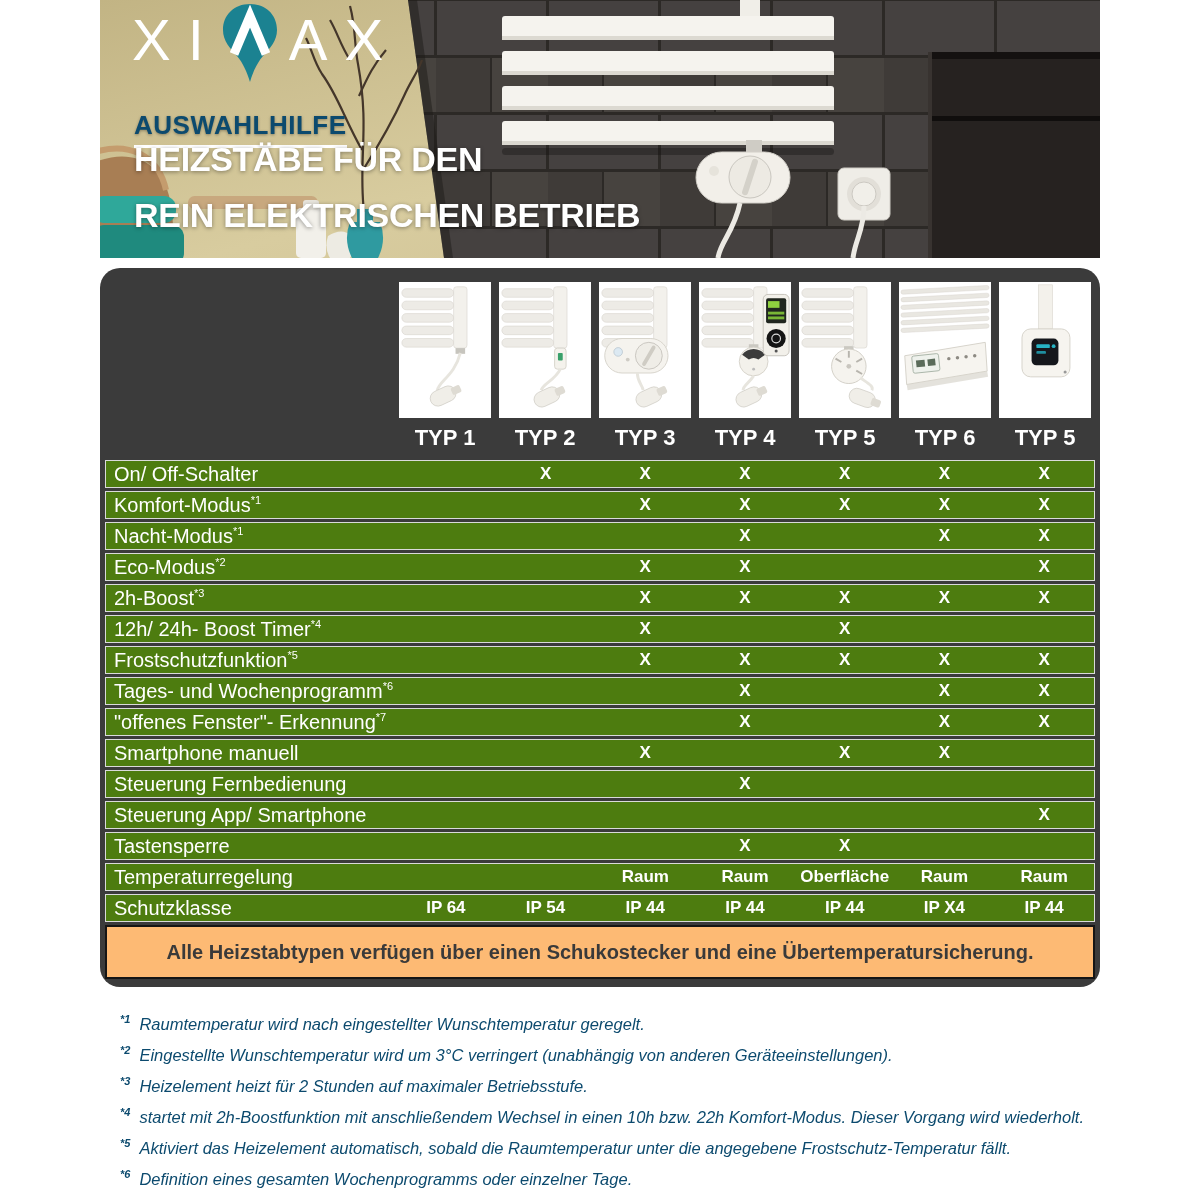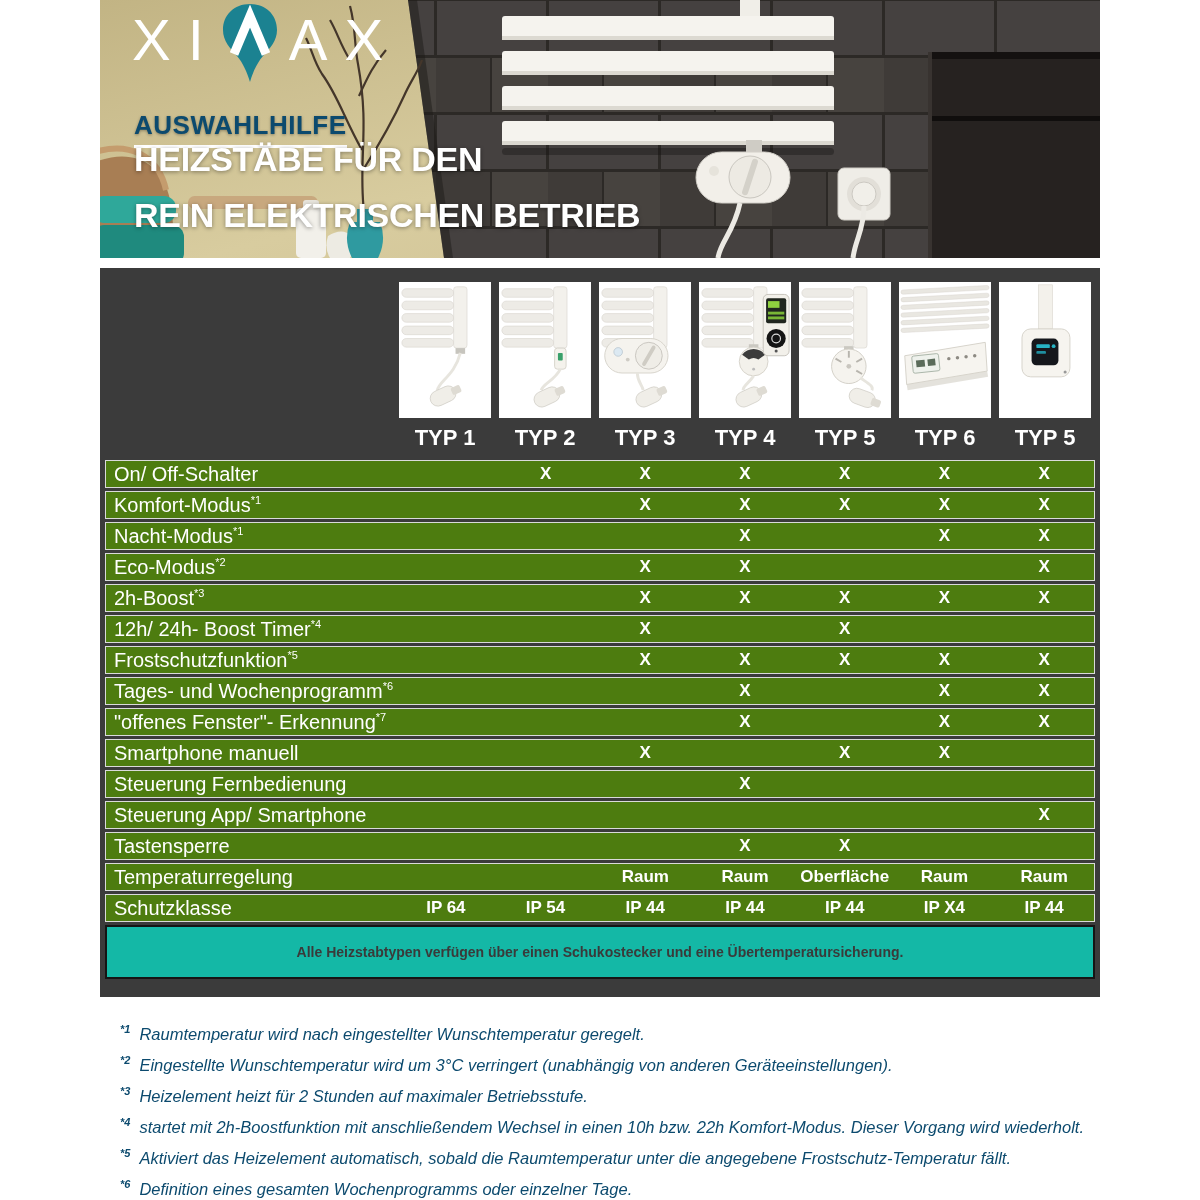--- a/index.html
+++ b/index.html
@@ -27,39 +27,40 @@
   .htitle {
     position:absolute; left:34px; color:#fff; font-size:34px; font-weight:bold;
     letter-spacing:-0.3px; text-shadow:0 1px 4px rgba(0,0,0,.4); white-space:nowrap;
   }
   .t1 { top:140px; } .t2 { top:196px; }
 
   
   .panel {
     width:1000px; box-sizing:border-box; margin-top:10px; background:#3b3b3b;
     padding:14px 5px 8px 5px;
+    border-radius:20px;
   }
   .pgrid { display:grid; grid-template-columns:290px repeat(7, 1fr); }
   .prod-col { padding:0 4px; }
   .prod-img { background:#fff; height:136px; overflow:hidden; }
   .typ-label { text-align:center; color:#fff; font-weight:bold; font-size:22px; padding:7px 0 9px 0; }
 
   .frow {
     display:grid; grid-template-columns:290px repeat(7, 1fr);
     background:#4d7c0f; border:1px solid #dadada; margin-bottom:3px;
     height:26px; line-height:26px;
   }
   .flabel { color:#fff; font-size:20px; padding-left:8px; white-space:nowrap; }
   .flabel sup { font-size:11px; vertical-align:super; line-height:0; }
   .fcell { color:#fff; font-weight:bold; font-size:17px; text-align:center; white-space:nowrap; }
 
   .note {
-    margin:3px 0 10px 0; background:#14b8a6; border:2px solid #151515;
+    margin:3px 0 0 0; background:#fdba74; border:2px solid #151515;
     height:50px; line-height:50px; text-align:center;
-    font-weight:bold; font-size:14px; color:#3a3a3a;
+    font-weight:bold; font-size:20px; color:#3a3a3a;
   }
 
   
   .footnotes { padding:26px 0 0 20px; }
   .fn { font-style:italic; color:#0c4a6e; font-size:16.5px; margin-bottom:10.5px; white-space:nowrap; }
   .fn sup { font-size:11px; font-weight:bold; margin-right:9px; }
 </style>
 </head>
 <body>
 

